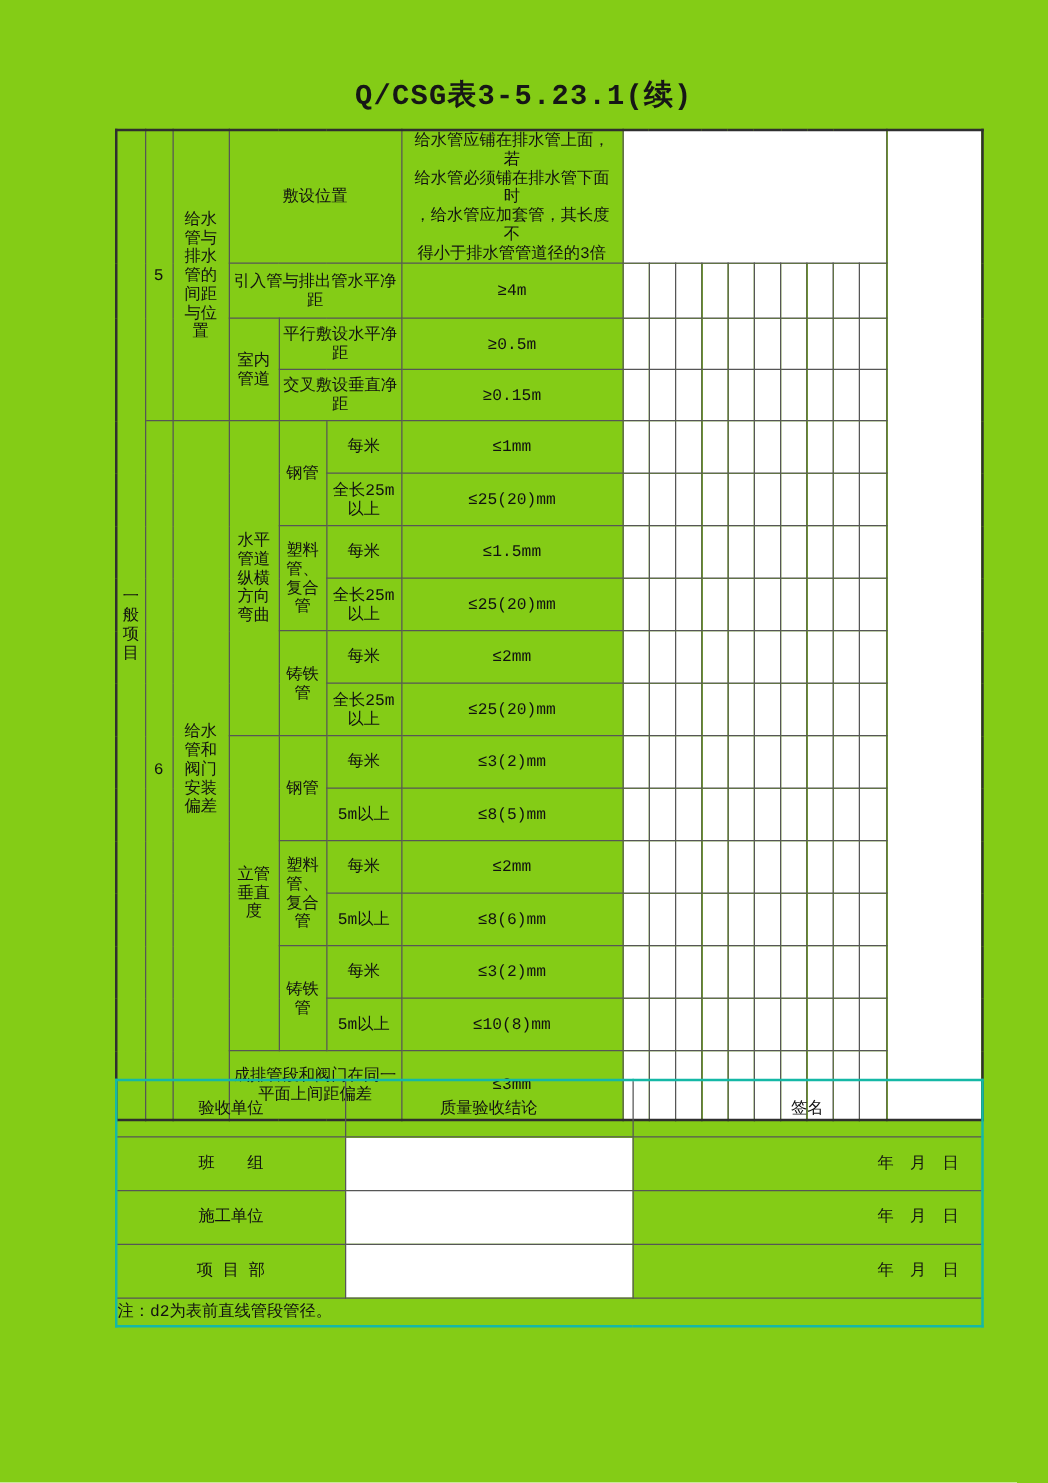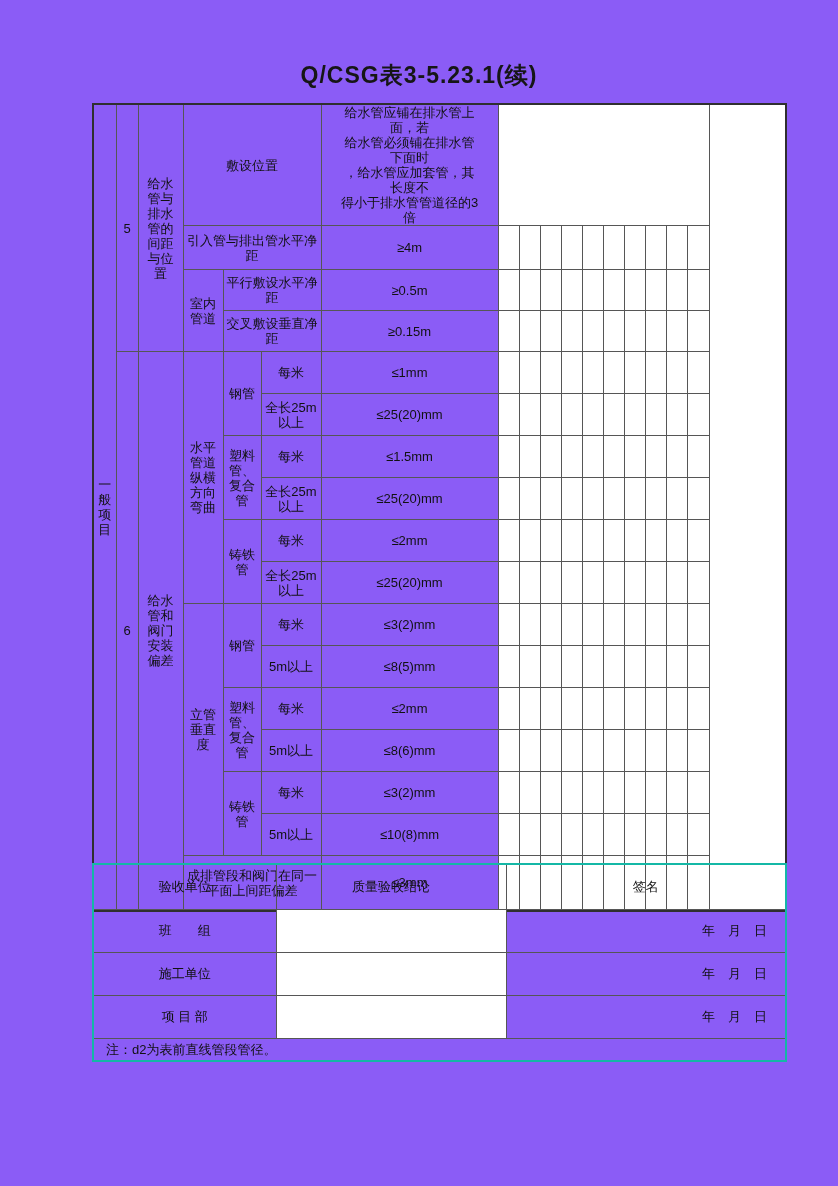--- a/index.html
+++ b/index.html
@@ -1,21 +1,21 @@
 <!DOCTYPE html>
 <html><head>
 <meta charset="utf-8">
 <style>
   html, body { margin: 0; padding: 0; background: #ffffff; }
   .page {
     position: relative;
     width: 838px;
     height: 1186px;
-    background: #8b5cf6;
-    font-family: Liberation Sans, sans-serif;
+    background: #84cc16;
+    font-family: Liberation Mono, monospace;
     color: #111111;
     overflow: hidden;
   }
   .title {
     position: absolute;
     top: 60px;
     left: 0;
     width: 100%;
     text-align: center;
     font-size: 23px;
@@ -47,26 +47,26 @@
     line-height: 15px;
     text-align: center;
     vertical-align: middle;
     padding: 0 2px;
     white-space: pre-line;
     overflow: hidden;
   }
   td.vside   { padding: 0 4px; }
   td.vcat    { padding: 0 7px; }
   td.vnarrow { padding: 0 5px; }
-  td.req     { padding: 0 17px; }
+  td.req     { padding: 0 4px; }
   td.chk     { padding: 0; background: #ffffff; }
   td.lastcol { padding: 0; background: #ffffff; }
   .sign td.unit  { text-align: center; }
   .sign td.date  { text-align: right; padding-right: 18px; padding-left: 16px; }
-  .sign td.note  { text-align: left; padding: 2px 12px; }
+  .sign td.note  { text-align: left; padding: 2px 0; }
   .sign td.blank { background: #ffffff; }
 </style>
 </head>
 <body>
 
 <div class="page">
 
   <div class="title">Q/CSG表3-5.23.1(续)</div>
 
   <table class="main">

